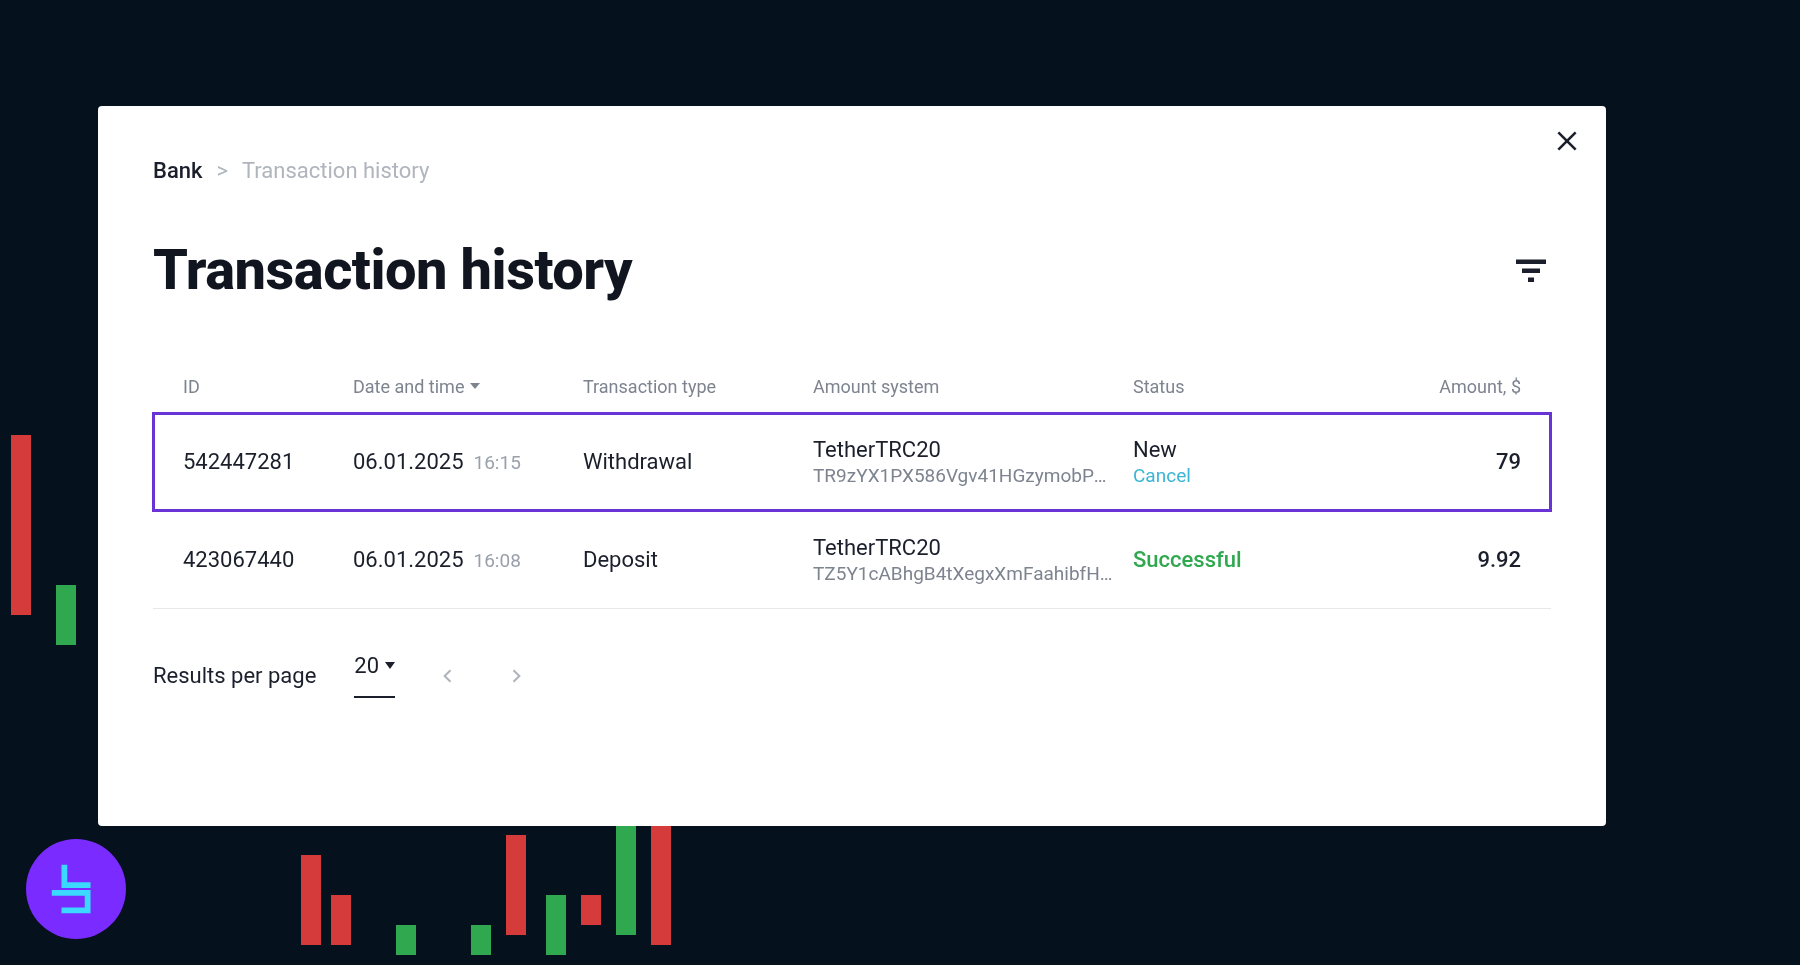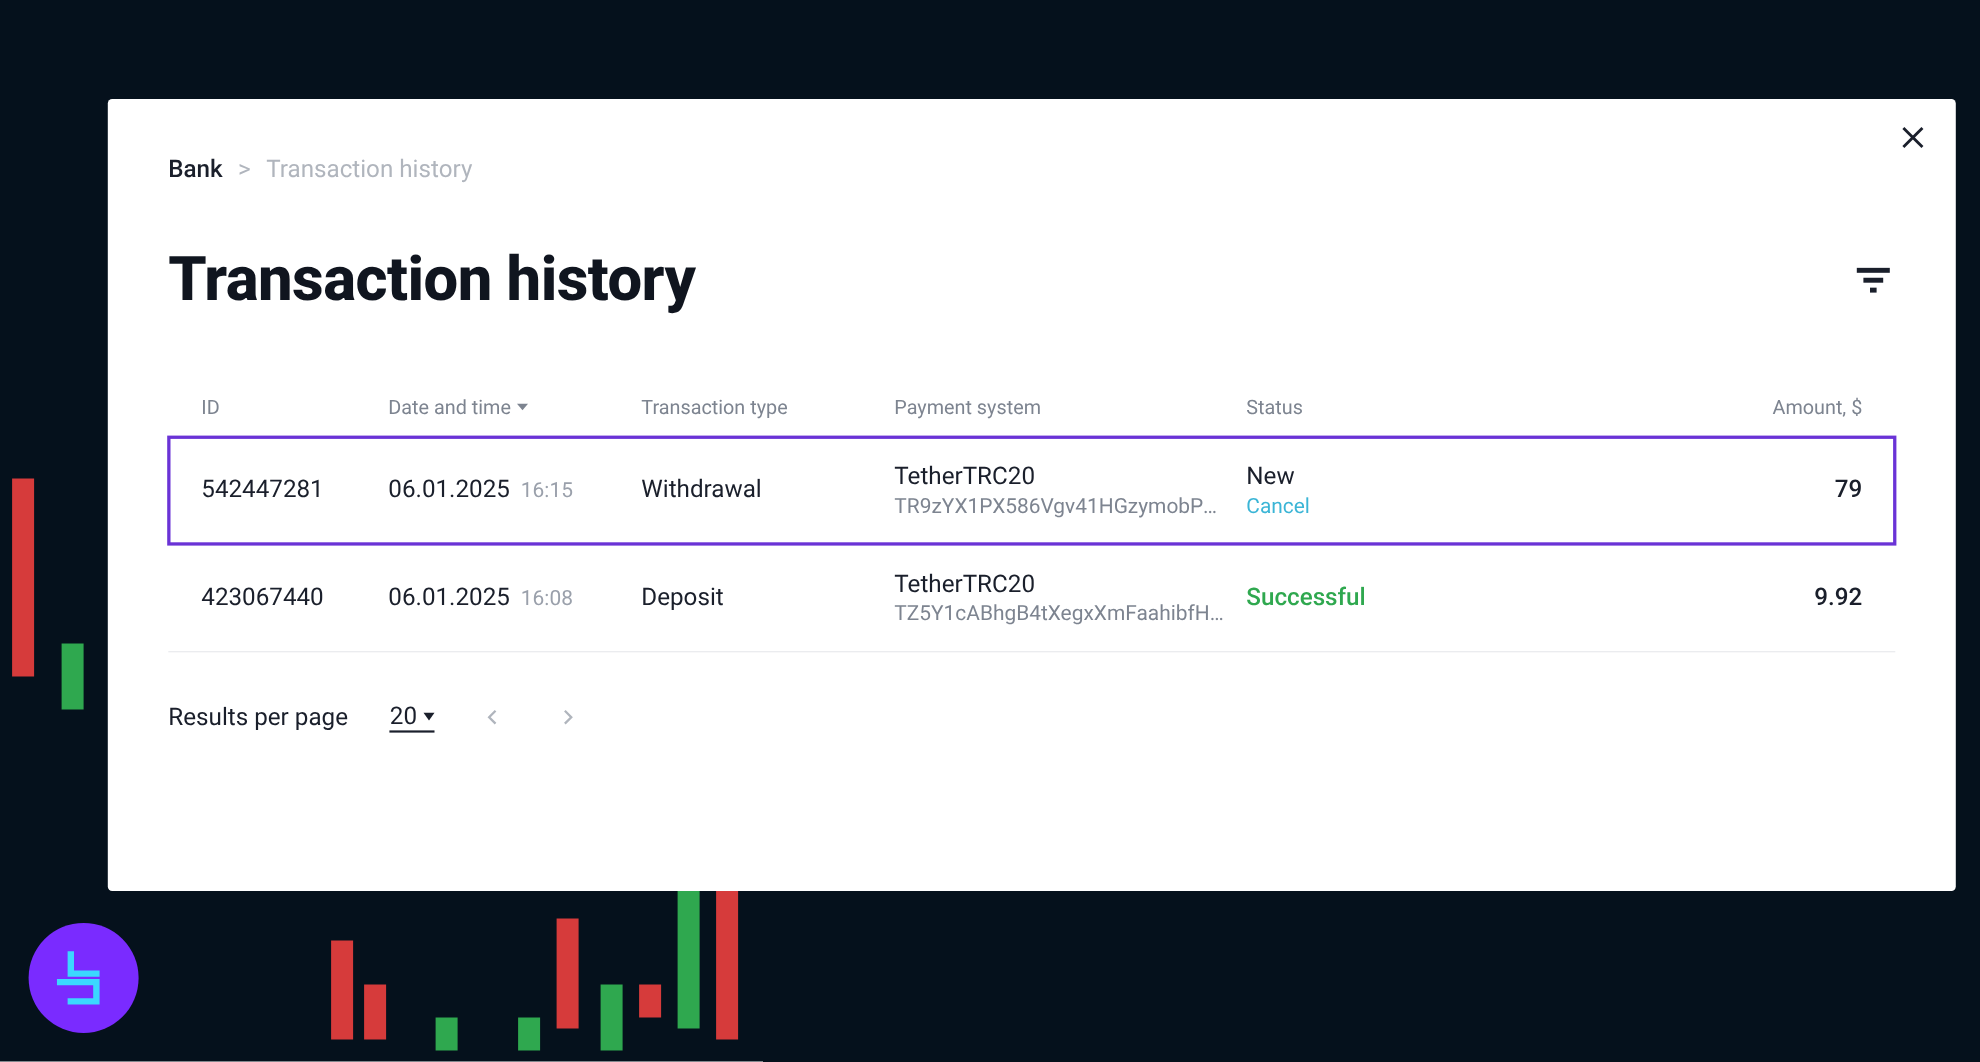--- a/index.html
+++ b/index.html
@@ -21,22 +21,22 @@
   }
   .candle { position: absolute; bottom: 0; }
   .candle .body { position: absolute; width: 20px; left: 50%; transform: translateX(-50%); }
   .red .body, .red .wick { background: #d63b3b; }
   .green .body, .green .wick { background: #2fa84f; }
 
   
   .modal {
     position: absolute;
     left: 98px;
-    top: 90px;
-    width: 1680px;
+    top: 106px;
+    width: 1508px;
     height: 720px;
     background: #ffffff;
     border-radius: 4px;
     z-index: 10;
     padding: 0 55px;
   }
 
   .close-btn {
     position: absolute;
     top: 22px;
@@ -127,21 +127,21 @@
     justify-content: flex-start;
     gap: 38px;
     margin-top: 44px;
     font-size: 22px;
     color: #1a1f2b;
   }
   .pager .rpp-label { color: #1a1f2b; }
   .pager .rpp-select {
     display: flex; align-items: center; gap: 6px;
     border-bottom: 2px solid #1a1f2b;
-    padding-bottom: 0;
+    padding-bottom: 18px;
     cursor: pointer;
   }
   .pager .rpp-caret { width: 0; height: 0; border-left: 5px solid transparent; border-right: 5px solid transparent; border-top: 7px solid #1a1f2b; }
   .pager .nav-btn {
     width: 30px; height: 30px; display: flex; align-items: center; justify-content: center;
     color: #b0b5bd; cursor: pointer;
   }
 
   
   .brand-badge {
@@ -224,21 +224,21 @@
   </div>
 
   <div class="table">
     <div class="thead">
       <div class="th">ID</div>
       <div class="th sortable">
         <span>Date and time</span>
         <span class="sort-caret"></span>
       </div>
       <div class="th">Transaction type</div>
-      <div class="th">Payment system</div>
+      <div class="th">Amount system</div>
       <div class="th">Status</div>
       <div class="th right">Amount, $</div>
     </div>
 
     <div class="trow highlight">
       <div>542447281</div>
       <div class="cell-date">
         <span>06.01.2025</span>
         <span class="time">16:15</span>
       </div>

